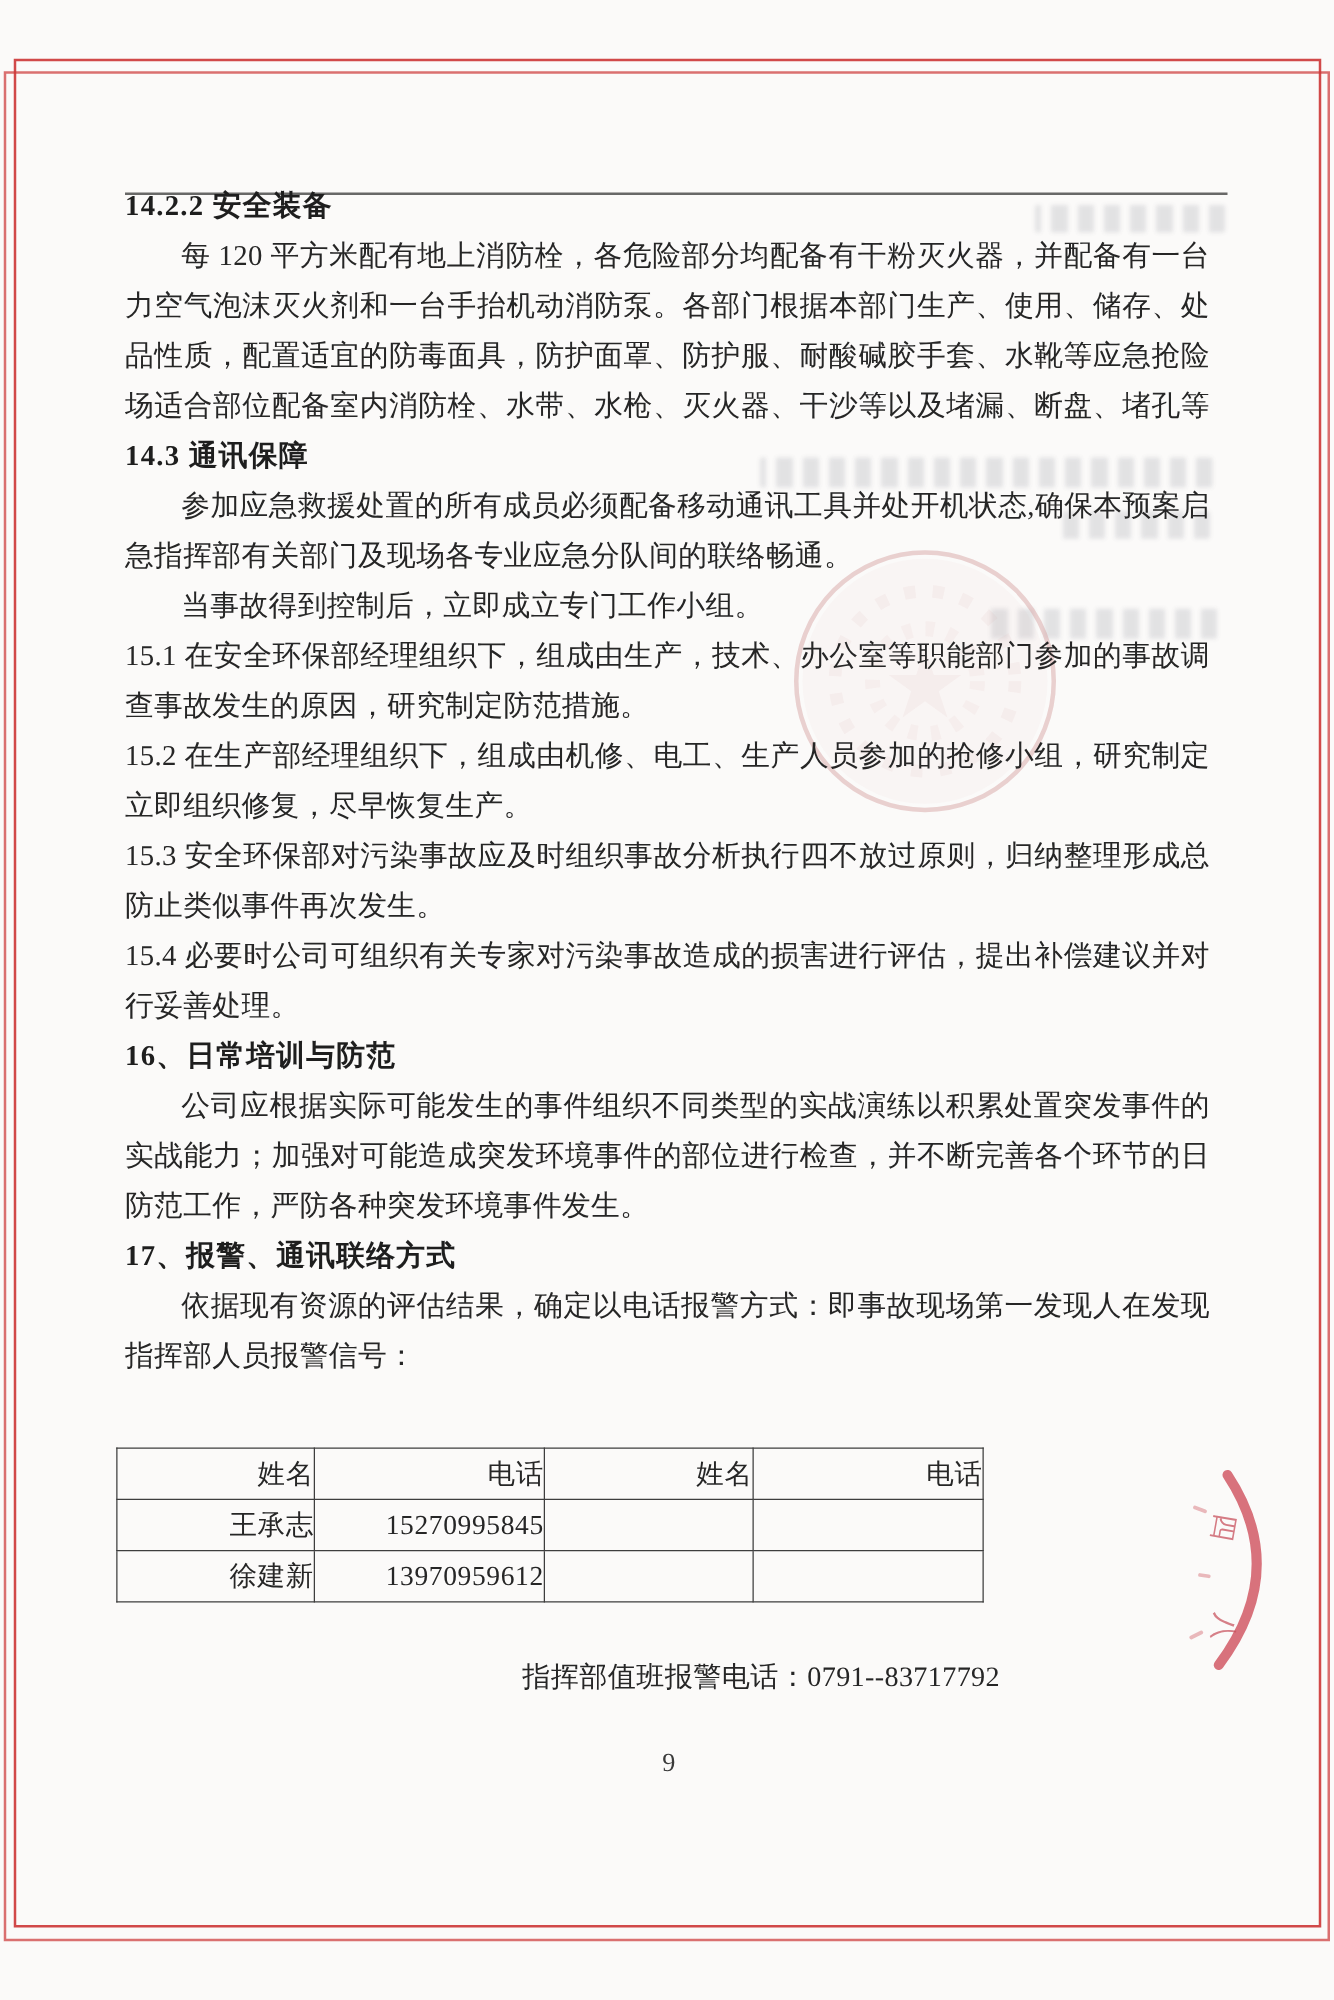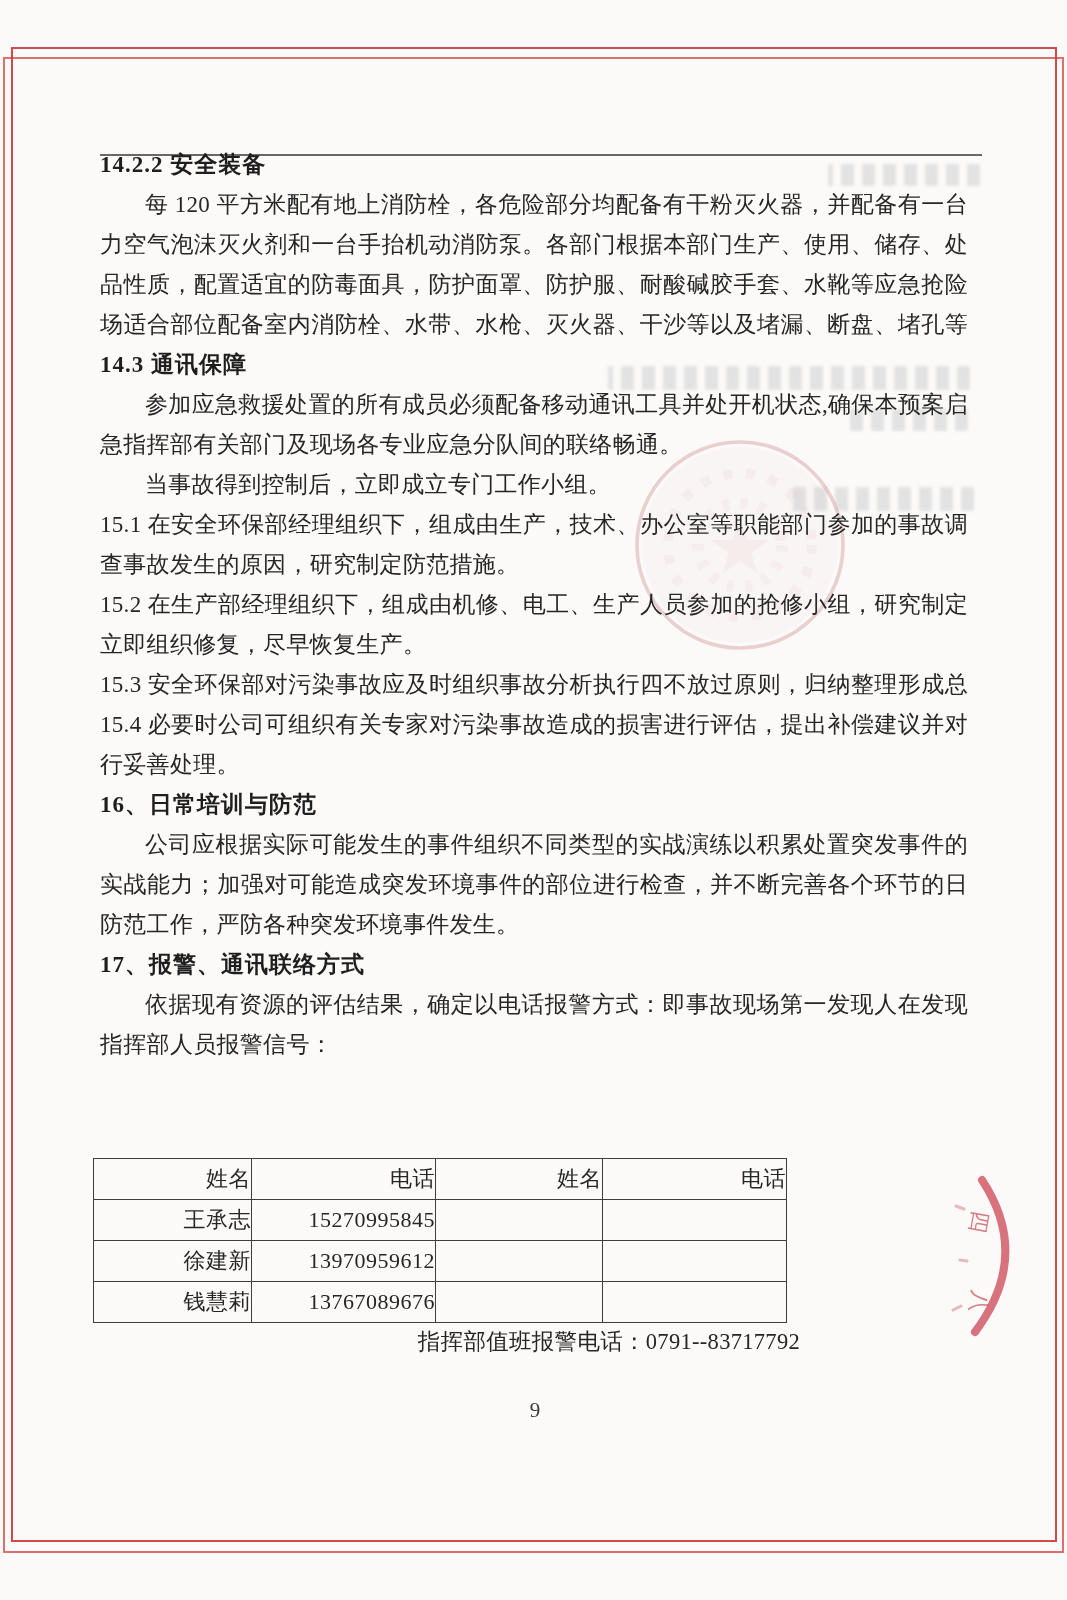--- a/index.html
+++ b/index.html
@@ -78,20 +78,21 @@
     <div class="line fill">场适合部位配备室内消防栓、水带、水枪、灭火器、干沙等以及堵漏、断盘、堵孔等器材和工具。</div>
     <div class="line heading">14.3 通讯保障</div>
     <div class="line indent-fill">参加应急救援处置的所有成员必须配备移动通讯工具并处开机状态,确保本预案启动时环境应</div>
     <div class="line plain">急指挥部有关部门及现场各专业应急分队间的联络畅通。</div>
     <div class="line indent">当事故得到控制后，立即成立专门工作小组。</div>
     <div class="line fill">15.1 在安全环保部经理组织下，组成由生产，技术、办公室等职能部门参加的事故调查小组，调</div>
     <div class="line plain">查事故发生的原因，研究制定防范措施。</div>
     <div class="line fill">15.2 在生产部经理组织下，组成由机修、电工、生产人员参加的抢修小组，研究制定修复方案并</div>
     <div class="line plain">立即组织修复，尽早恢复生产。</div>
     <div class="line fill">15.3 安全环保部对污染事故应及时组织事故分析执行四不放过原则，归纳整理形成总结报告，并</div>
+    <div class="line plain">防止类似事件再次发生。</div>
     <div class="line fill">15.4 必要时公司可组织有关专家对污染事故造成的损害进行评估，提出补偿建议并对善后工作进</div>
     <div class="line plain">行妥善处理。</div>
     <div class="line heading">16、日常培训与防范</div>
     <div class="line indent-fill">公司应根据实际可能发生的事件组织不同类型的实战演练以积累处置突发事件的经验和增强</div>
     <div class="line fill">实战能力；加强对可能造成突发环境事件的部位进行检查，并不断完善各个环节的日常管理和安全</div>
     <div class="line plain">防范工作，严防各种突发环境事件发生。</div>
     <div class="line heading">17、报警、通讯联络方式</div>
     <div class="line indent-fill">依据现有资源的评估结果，确定以电话报警方式：即事故现场第一发现人在发现事故后，向</div>
     <div class="line plain">指挥部人员报警信号：</div>
   </div>
@@ -115,26 +116,20 @@
         <td>15270995845</td>
         <td></td>
         <td></td>
       </tr>
       <tr>
         <td>徐建新</td>
         <td>13970959612</td>
         <td></td>
         <td></td>
       </tr>
-      <tr>
-        <td>钱慧莉</td>
-        <td>13767089676</td>
-        <td></td>
-        <td></td>
-      </tr>
     </tbody>
 </table>
 
 <div class="footer-flow">
     <div class="line">指挥部值班报警电话：0791--83717792</div>
   </div>
 
 <div class="page-num">9</div>
 
 </body></html>

